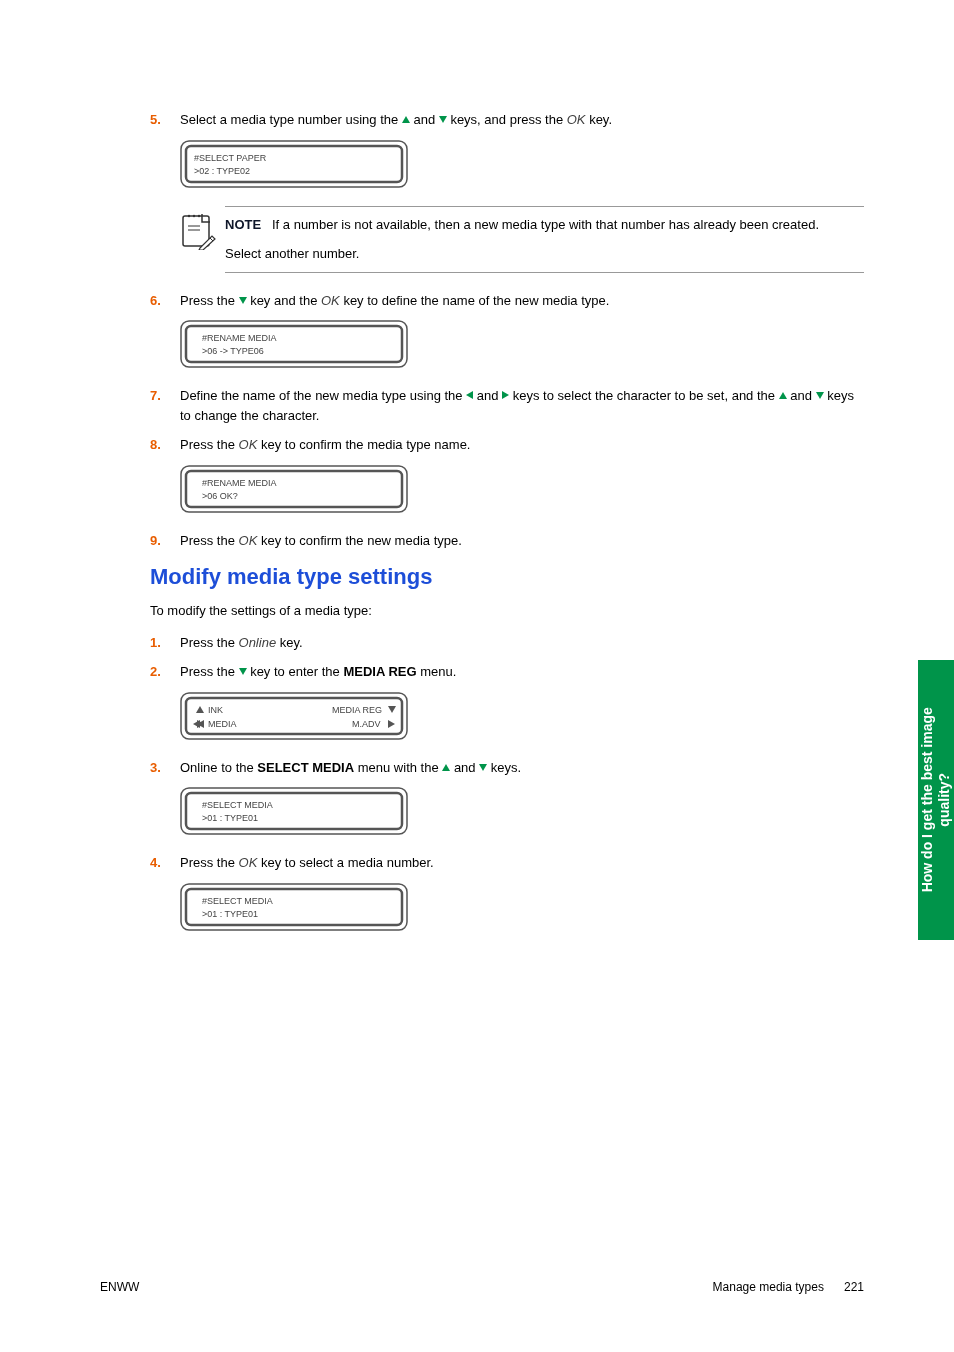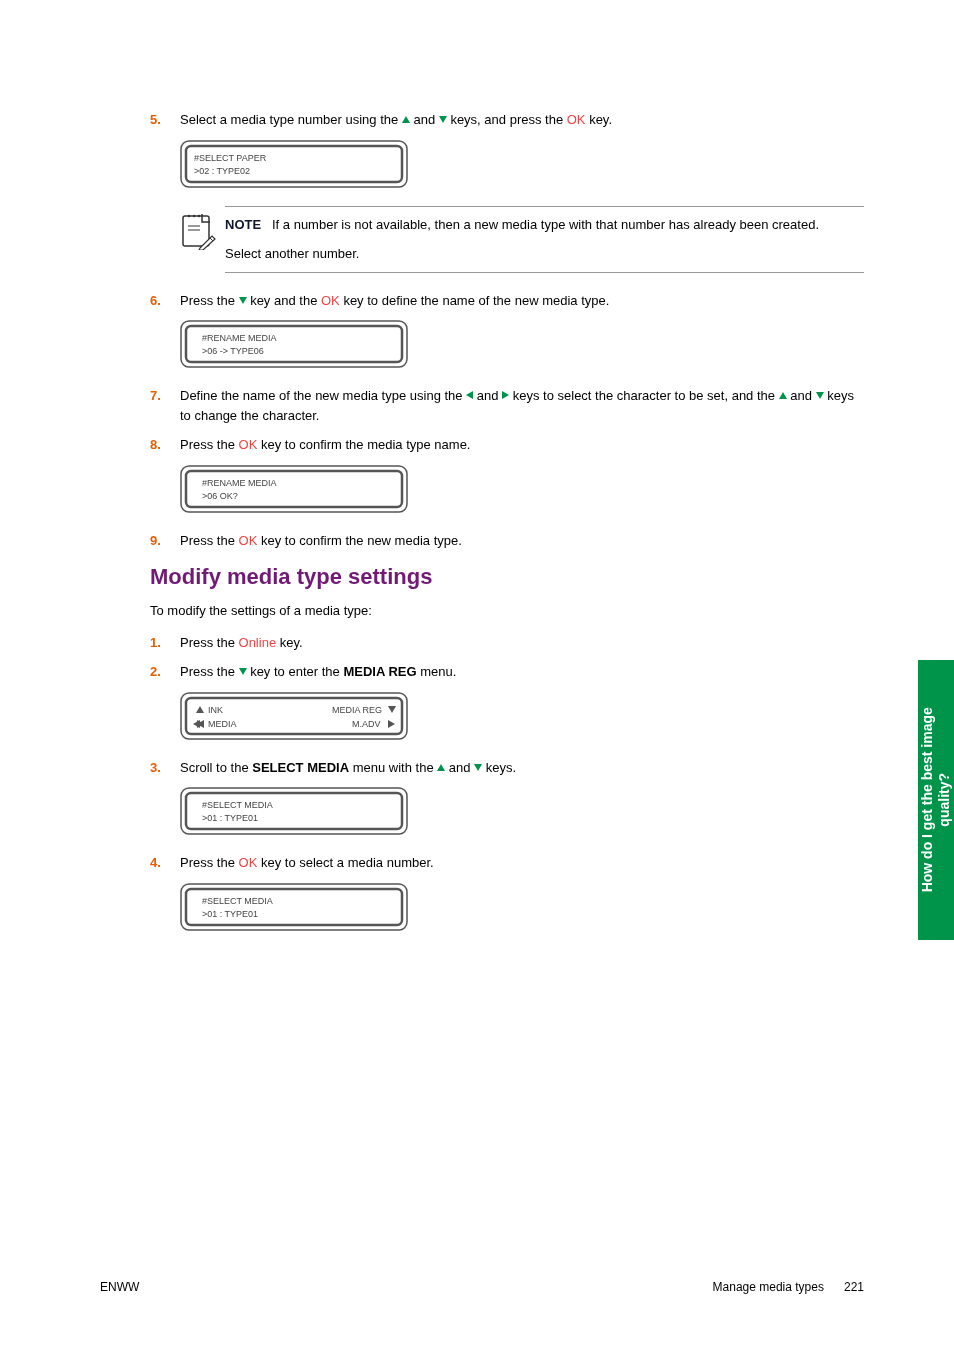--- a/index.html
+++ b/index.html
@@ -27,21 +27,22 @@
     .step-num {
       color: #e85d00;
       font-weight: bold;
       width: 30px;
       flex-shrink: 0;
     }
     .step-text {
       flex: 1;
     }
     .orange {
-      color: #ef4444;
+      color: #404040;
+      font-style: italic;
     }
     .bold {
       font-weight: bold;
     }
     .lcd-screen {
       margin-left: 30px;
       margin-top: 6px;
       margin-bottom: 18px;
     }
     .lcd-svg {
@@ -74,21 +75,21 @@
       font-weight: bold;
     }
     .note-para {
       margin-top: 10px;
     }
     h2 {
       font-size: 22px;
       font-weight: bold;
       margin-top: 8px;
       margin-bottom: 8px;
-      color: #701a75;
+      color: #1d4ed8;
     }
     .intro-text {
       margin-bottom: 12px;
     }
     .side-tab {
       position: absolute;
       right: 0;
       top: 660px;
       width: 36px;
       height: 280px;
@@ -282,21 +283,21 @@
       <polygon points="24,32 17,28 17,36" fill="#555"></polygon>
       <text class="lcd-text" x="28" y="35">MEDIA</text>
       <text class="lcd-text" x="172" y="35">M.ADV</text>
       <polygon points="208,28 208,36 215,32" fill="#555"></polygon>
     </svg>
   </div>
 
   <div class="step">
     <div class="step-num">3.</div>
     <div class="step-text">
-      <span>Scroll to the </span><span class="bold">SELECT MEDIA</span><span> menu with the </span><span class="tri-up"></span><span> and </span><span class="tri-down"></span><span> keys.</span>
+      <span>Online to the </span><span class="bold">SELECT MEDIA</span><span> menu with the </span><span class="tri-up"></span><span> and </span><span class="tri-down"></span><span> keys.</span>
     </div>
   </div>
 
   <div class="lcd-screen">
     <svg class="lcd-svg" width="228" height="48">
       <rect x="1" y="1" width="226" height="46" rx="8" ry="8" fill="none" stroke="#555" stroke-width="1.5"></rect>
       <rect x="6" y="6" width="216" height="36" rx="5" ry="5" fill="none" stroke="#555" stroke-width="2.5"></rect>
       <text class="lcd-text" x="22" y="21">#SELECT MEDIA</text>
       <text class="lcd-text" x="22" y="34">&gt;01 : TYPE01</text>
     </svg>

